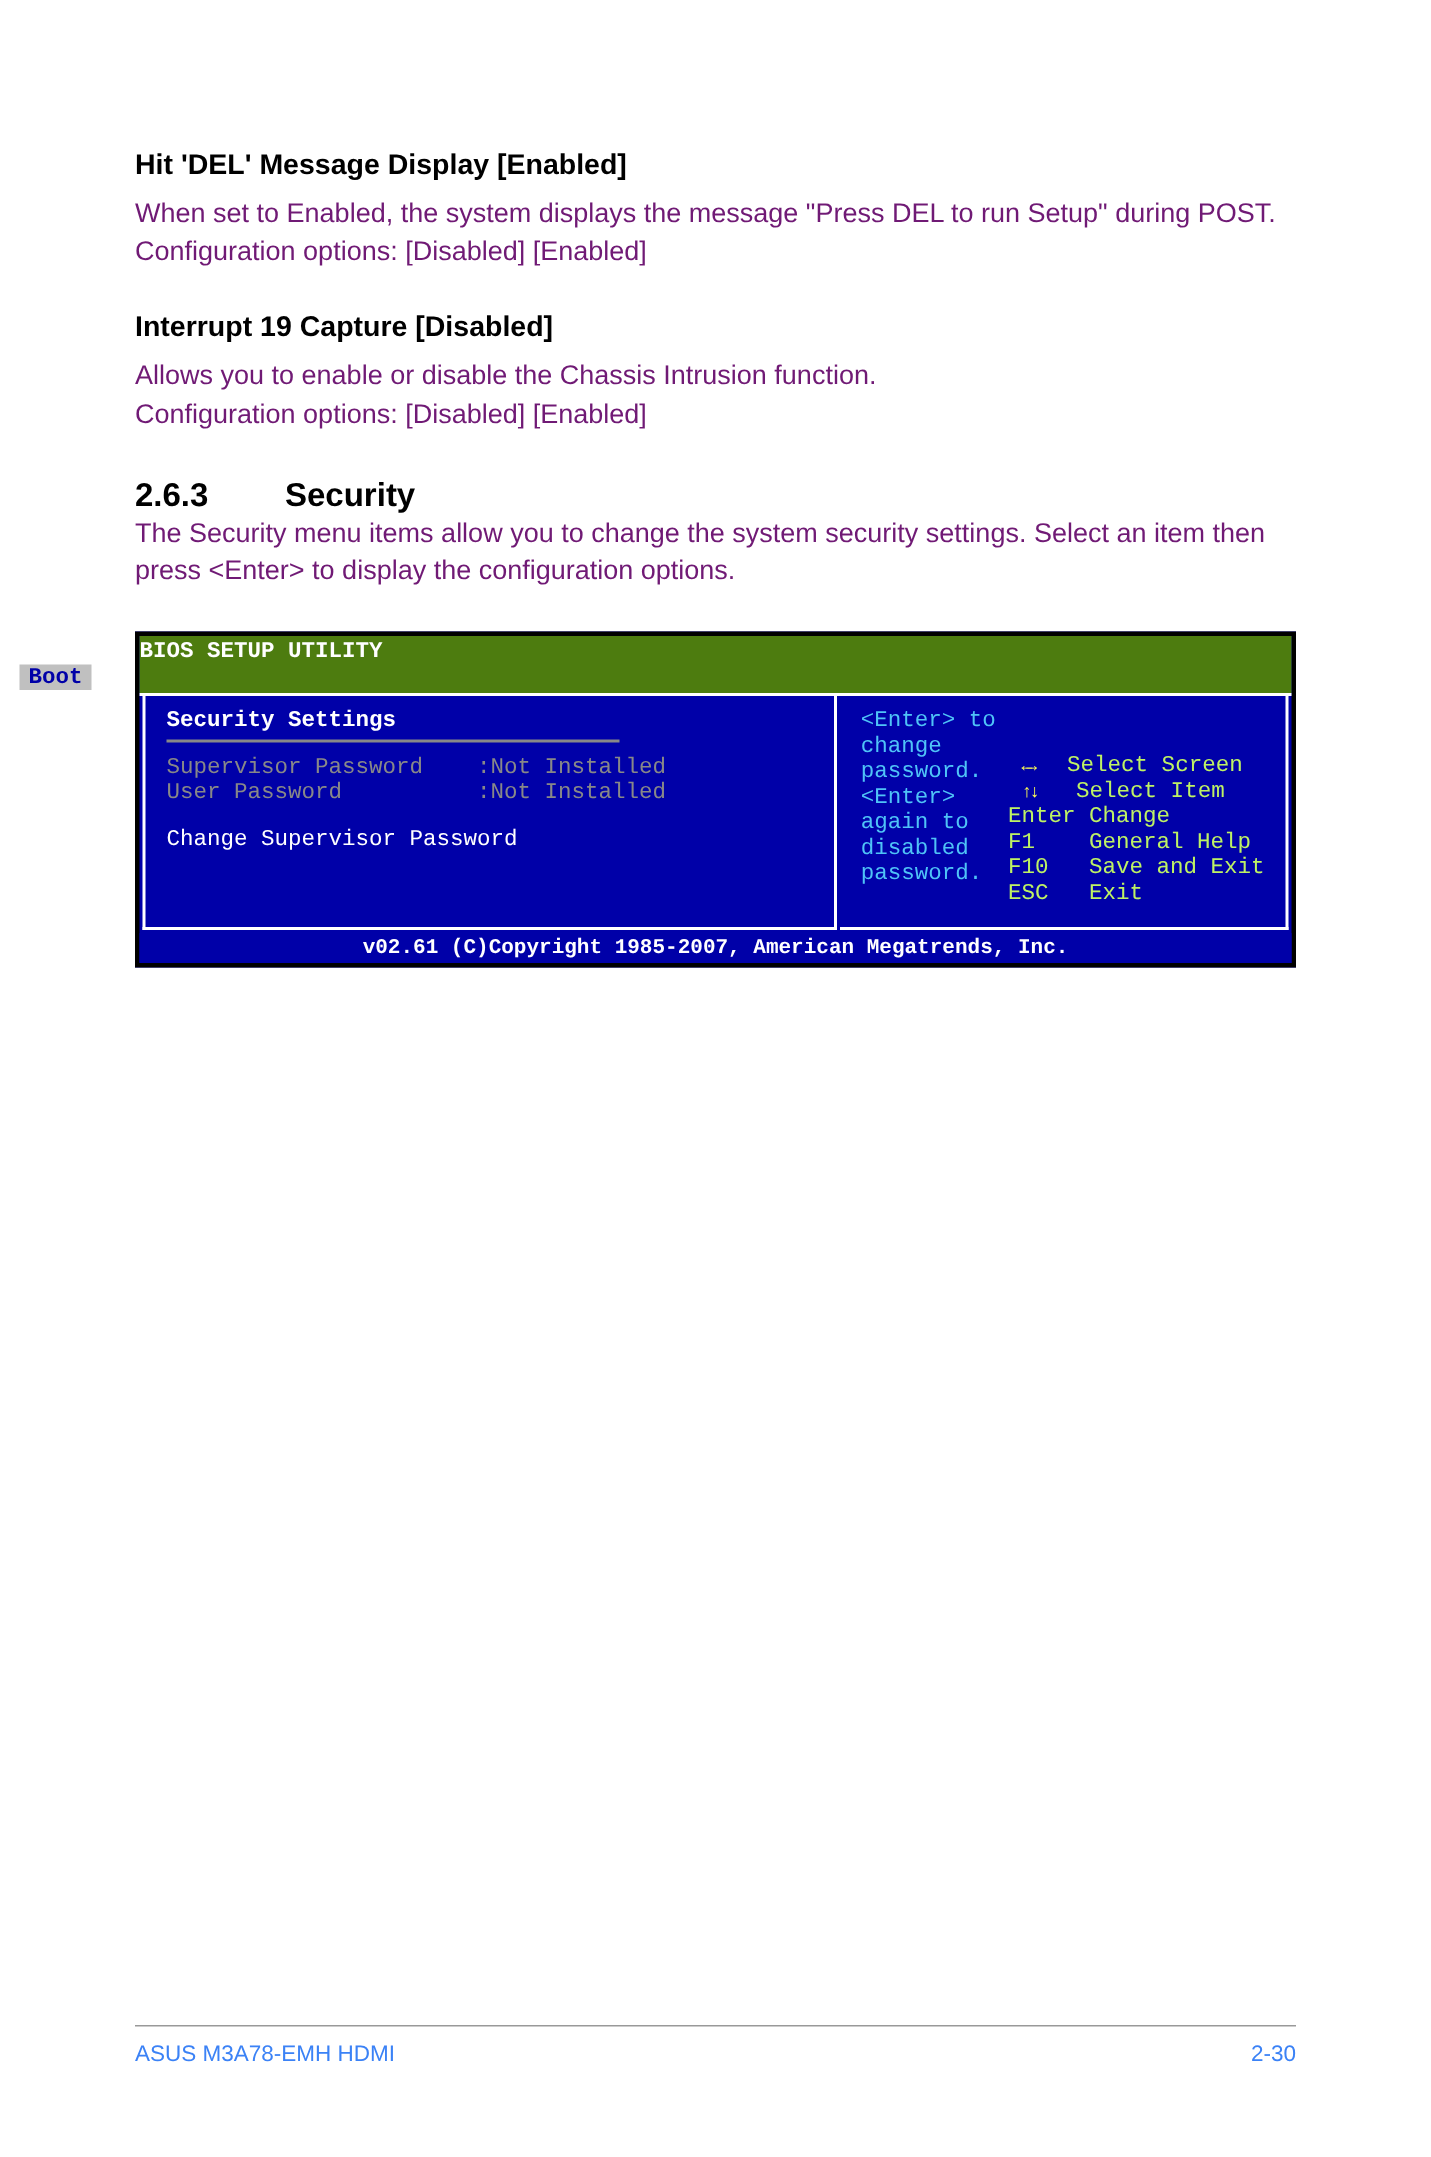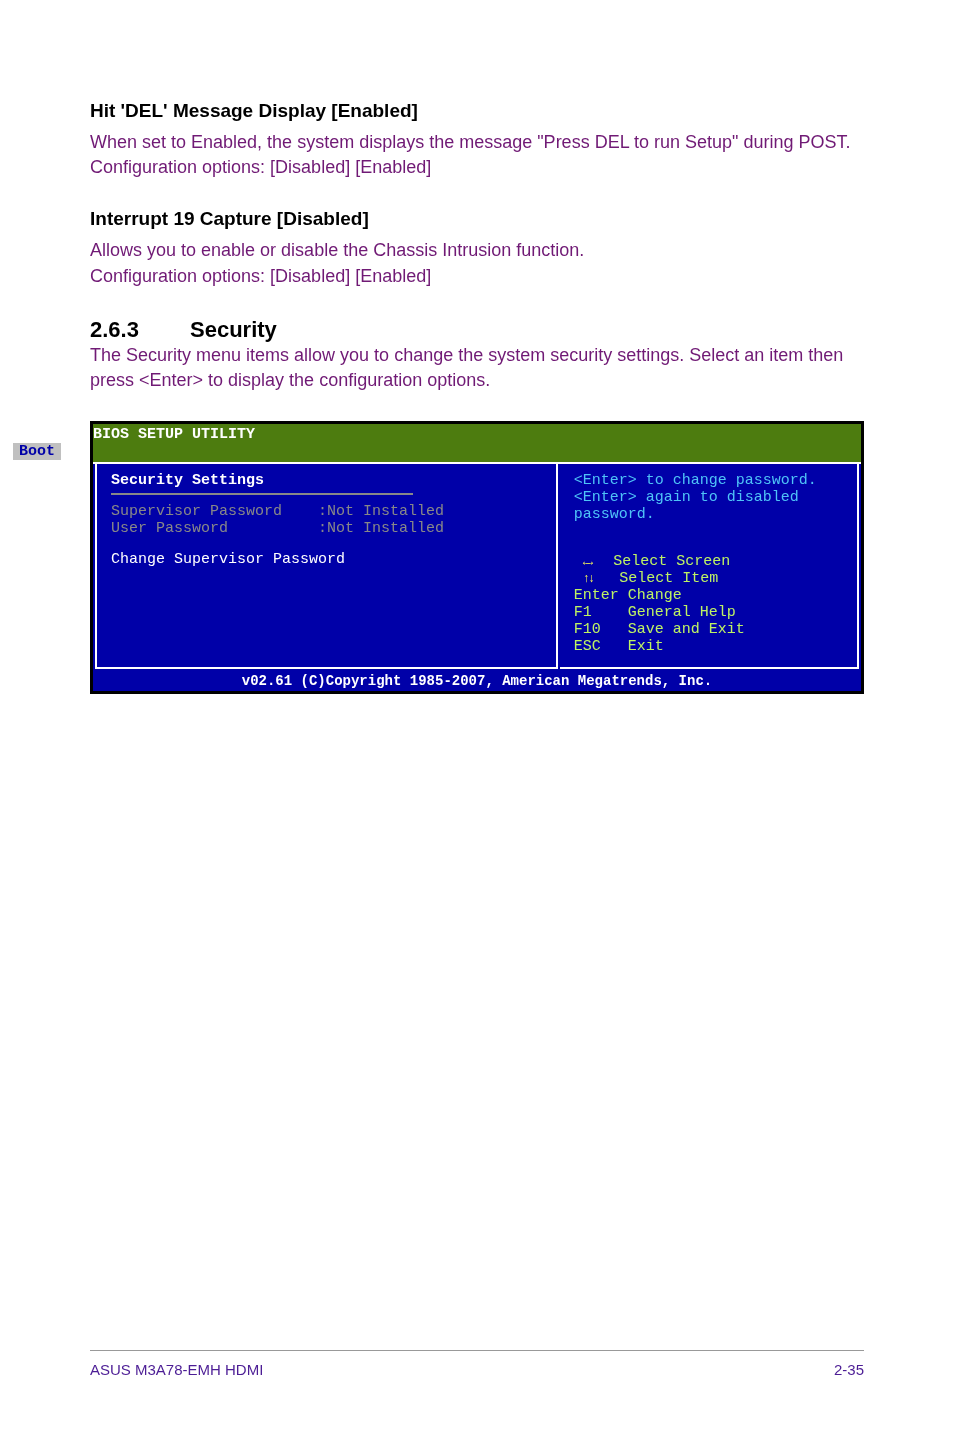--- a/index.html
+++ b/index.html
@@ -78,21 +78,21 @@
       padding: 8px 14px 50px 14px;
     }
     .bios-right {
       flex: 1;
       border: 2px solid #fff;
       border-top: none;
       border-left: none;
       margin: 0 2px 2px 0;
       padding: 8px 14px 12px 14px;
       display: flex;
-      flex-direction: column;
+      flex-direction: row;
       justify-content: space-between;
     }
     .sec-title {
       color: #ffffff;
       font-weight: bold;
       margin-bottom: 4px;
     }
     .sec-divider {
       border-bottom: 2px solid #888;
       margin: 4px 0 8px 0;
@@ -147,21 +147,21 @@
     .page-footer {
       position: absolute;
       bottom: 60px;
       left: 90px;
       right: 90px;
       border-top: 1px solid #999;
       padding-top: 10px;
       display: flex;
       justify-content: space-between;
       font-size: 15px;
-      color: #4c1d95;
+      color: #3b82f6;
       text-align: right;
     }
   </style>
 </head>
 <body>
 
 <div class="heading-bold">Hit 'DEL' Message Display [Enabled]</div>
 <div class="body-text">When set to Enabled, the system displays the message "Press DEL to run Setup" during POST. Configuration options: [Disabled] [Enabled]</div>
 
 <div class="heading-bold">Interrupt 19 Capture [Disabled]</div>
@@ -199,14 +199,14 @@
         <div class="help-nav-line">F10   Save and Exit</div>
         <div class="help-nav-line">ESC   Exit</div>
       </div>
     </div>
   </div>
   <div class="bios-footer">v02.61 (C)Copyright 1985-2007, American Megatrends, Inc.</div>
 </div>
 
 <div class="page-footer">
   <span>ASUS M3A78-EMH HDMI</span>
-  <span>2-35</span>
+  <span>2-30</span>
 </div>
 
 </body></html>

